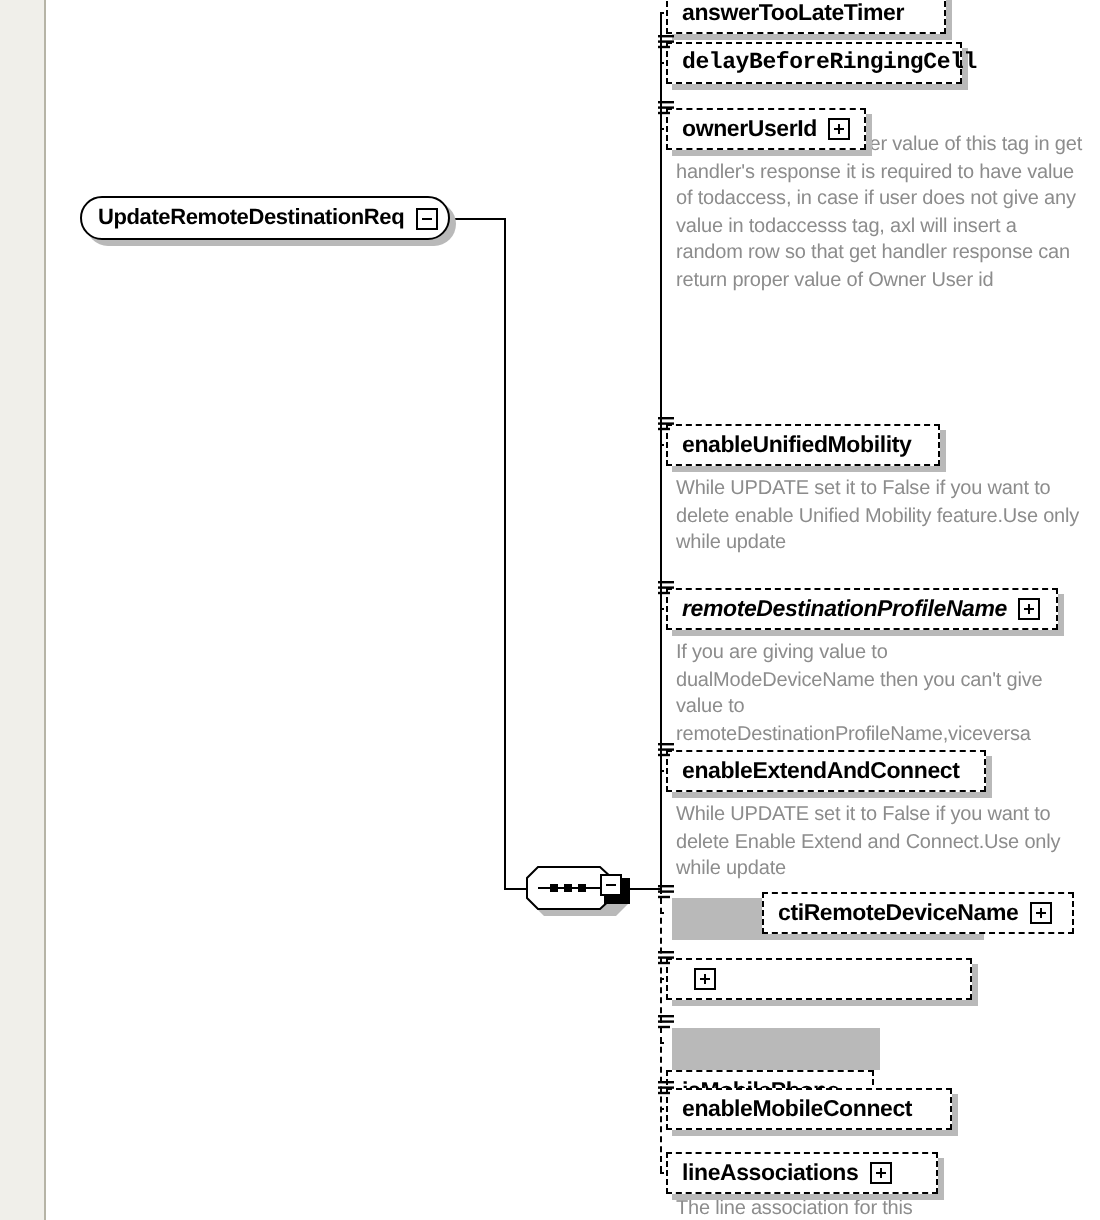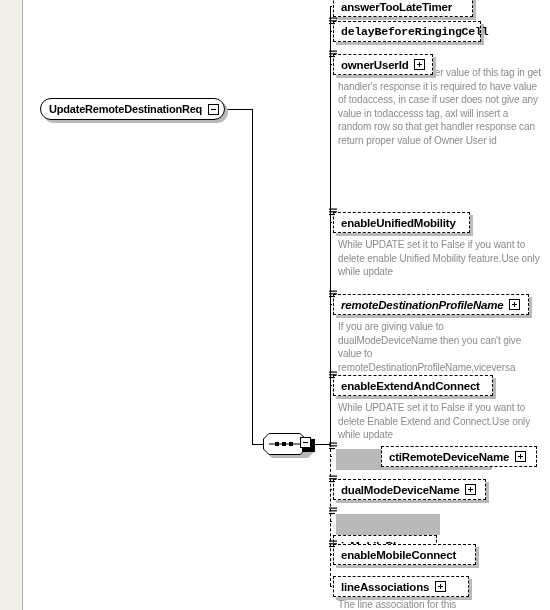--- a/index.html
+++ b/index.html
@@ -279,21 +279,20 @@
         <span class="el-label">ctiRemoteDeviceName</span>
         <span class="expander plus"></span>
       </div>
       <svg class="seq-glyph" viewBox="0 0 9 9" style="left: 329px; top: 442px;">
         <rect x="0" y="0.5" width="8" height="1.2" fill="#000"></rect>
         <rect x="0" y="3.2" width="8" height="1.2" fill="#000"></rect>
         <rect x="0" y="5.9" width="6" height="1.2" fill="#000"></rect>
       </svg>
       <div class="el-shadow" style="left:336px; top:482px; width:153px; height:21px;"></div>
       <div class="el-node" style="left:333px; top:479px; width:153px;">
-        <span class="el-label">dualModeDeviceName</span>
         <span class="expander plus"></span>
       </div>
       <svg class="seq-glyph" viewBox="0 0 9 9" style="left: 329px; top: 475px;">
         <rect x="0" y="0.5" width="8" height="1.2" fill="#000"></rect>
         <rect x="0" y="3.2" width="8" height="1.2" fill="#000"></rect>
         <rect x="0" y="5.9" width="6" height="1.2" fill="#000"></rect>
       </svg>
       <div class="el-shadow" style="left:336px; top:514px; width:104px; height:21px;"></div>
       <div class="el-node" style="left:333px; top:535px; width:104px;text-decoration:underline;">
         <span class="el-label">isMobilePhone</span>

